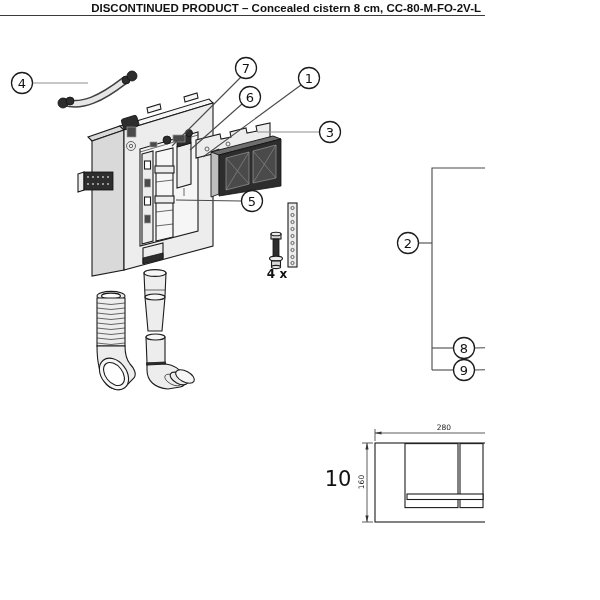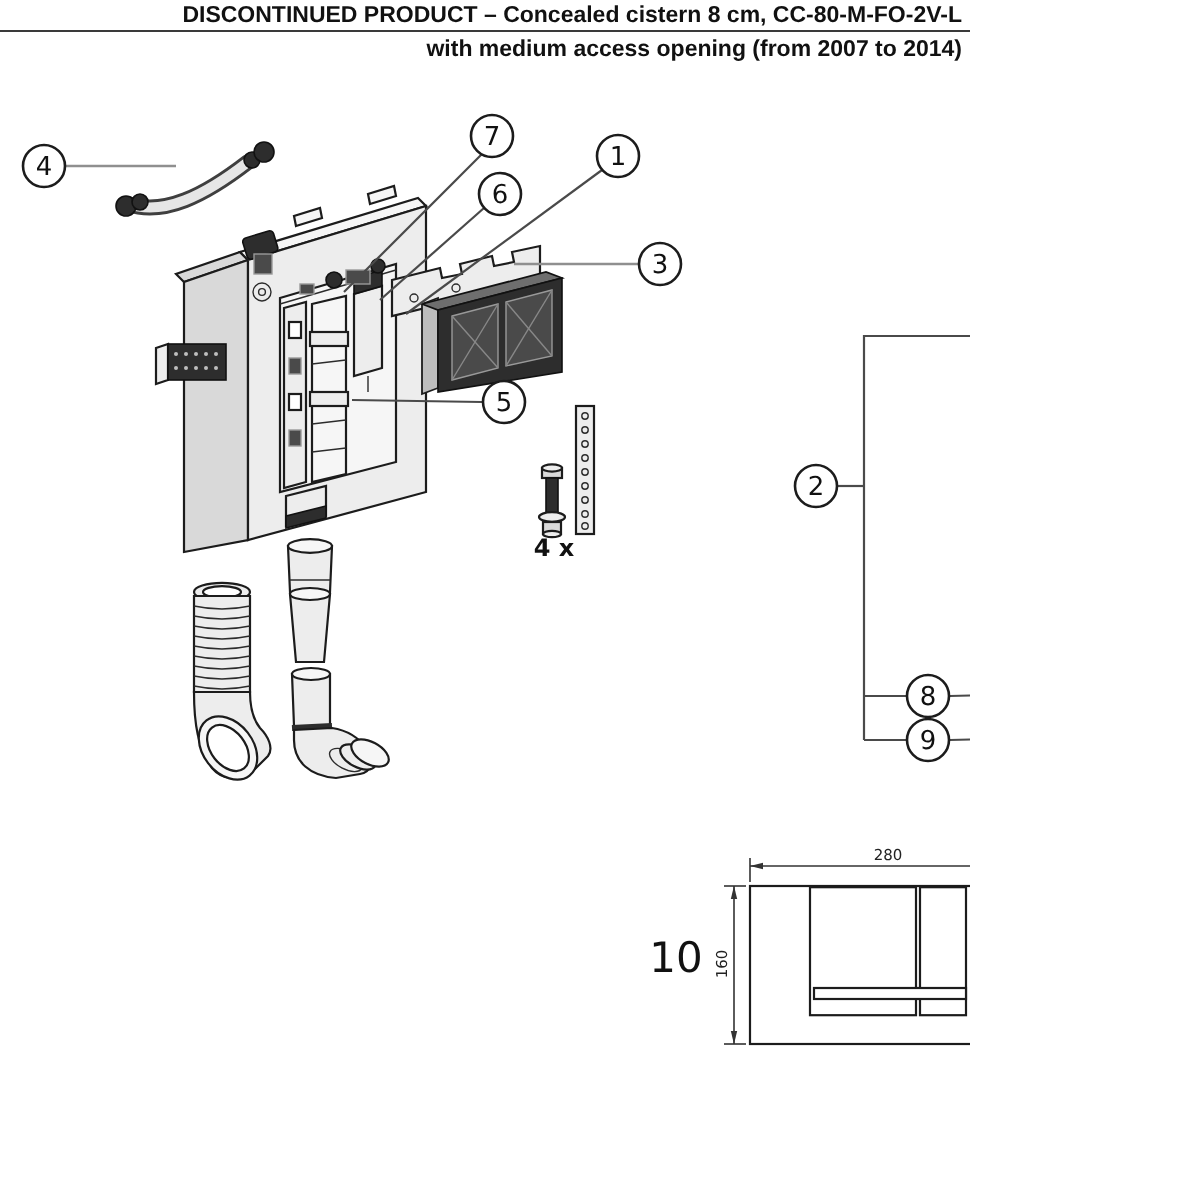--- a/index.html
+++ b/index.html
@@ -29,21 +29,20 @@
   .dimtxt{font:400 7.5px "DejaVu Sans",sans-serif;fill:#222;text-anchor:middle;}
   .arr {fill:#333;stroke:none;}
 </style>
 </head>
 <body>
 
 <div class="page">
 
   <div class="hdr-line1">DISCONTINUED PRODUCT – Concealed cistern 8 cm, CC-80-M-FO-2V-L</div>
   <div class="hdr-rule"></div>
-  <div class="hdr-line2">with medium access opening (from 2007 to 2014)</div>
 
   <svg width="600" height="600" viewBox="0 0 600 600">
 
     <g>
 
       <g>
         <path d="M64,102 C82,108 102,98 124,81" stroke="#3f3f3f" stroke-width="8" fill="none" stroke-linecap="round"></path>
         <path d="M64,102 C82,108 102,98 124,81" stroke="#e6e6e6" stroke-width="5" fill="none" stroke-linecap="round"></path>
         <circle cx="63" cy="103" r="5" class="fd"></circle>
         <circle cx="70" cy="101" r="4" class="fd"></circle>

